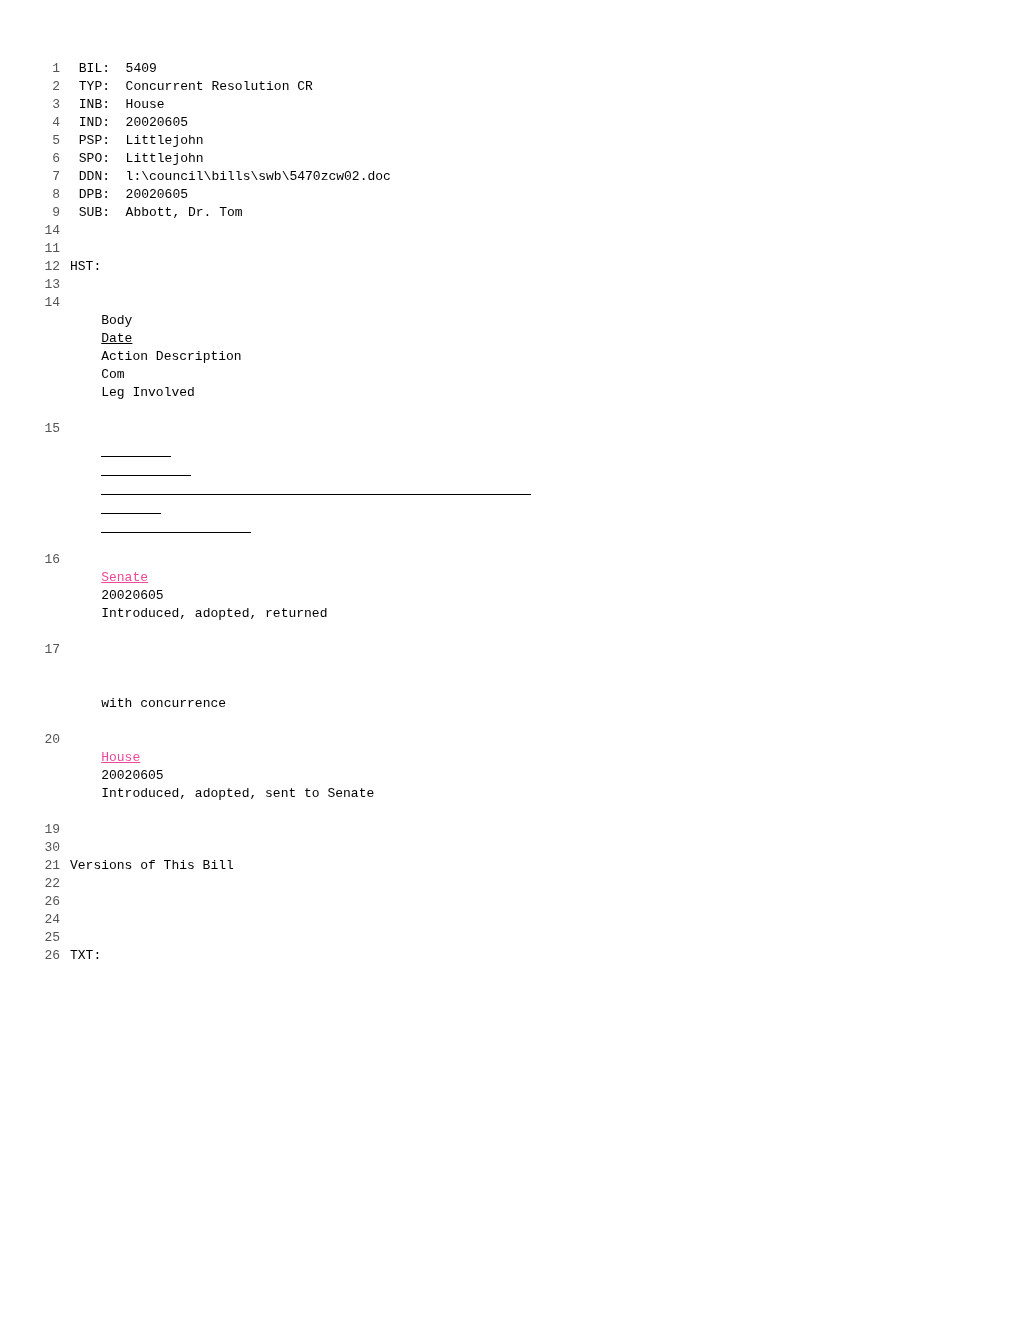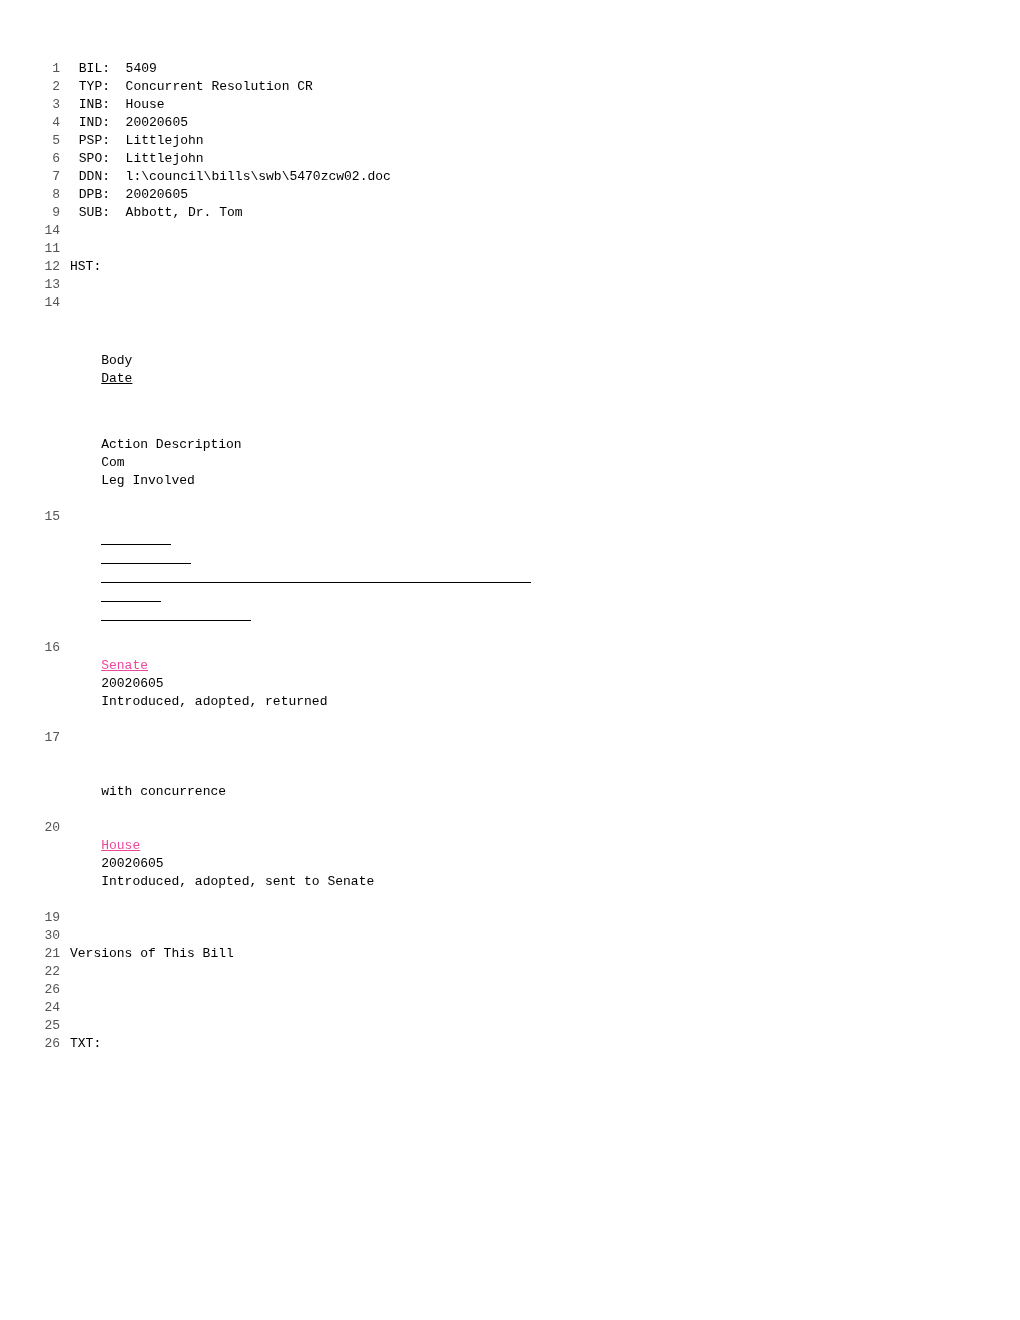--- a/index.html
+++ b/index.html
@@ -111,23 +111,23 @@
 </div>
 
 <div class="line">
   <span class="line-number">13</span>
   <span class="line-content"></span>
 </div>
 
 <div class="line">
   <span class="line-number">14</span>
   <span class="line-content">
-    <span style="display:inline-block;width:70px;margin-top:40px;">Body</span>
+    <span style="display:inline-block;width:70px;">Body</span>
     <span style="display:inline-block;width:90px;text-decoration:underline;">Date</span>
-    <span style="display:inline-block;width:430px;margin-top:48px;">Action Description</span>
+    <span style="display:inline-block;width:430px;">Action Description</span>
     <span style="display:inline-block;width:60px;">Com</span>
     <span style="display:inline-block;width:150px;">Leg Involved</span>
   </span>
 </div>
 
 <div class="line">
   <span class="line-number">15</span>
   <span class="line-content">
     <span style="display:inline-block;width:70px;border-bottom:1px solid #000;">&nbsp;</span>
     <span style="display:inline-block;width:90px;border-bottom:1px solid #000;">&nbsp;</span>

